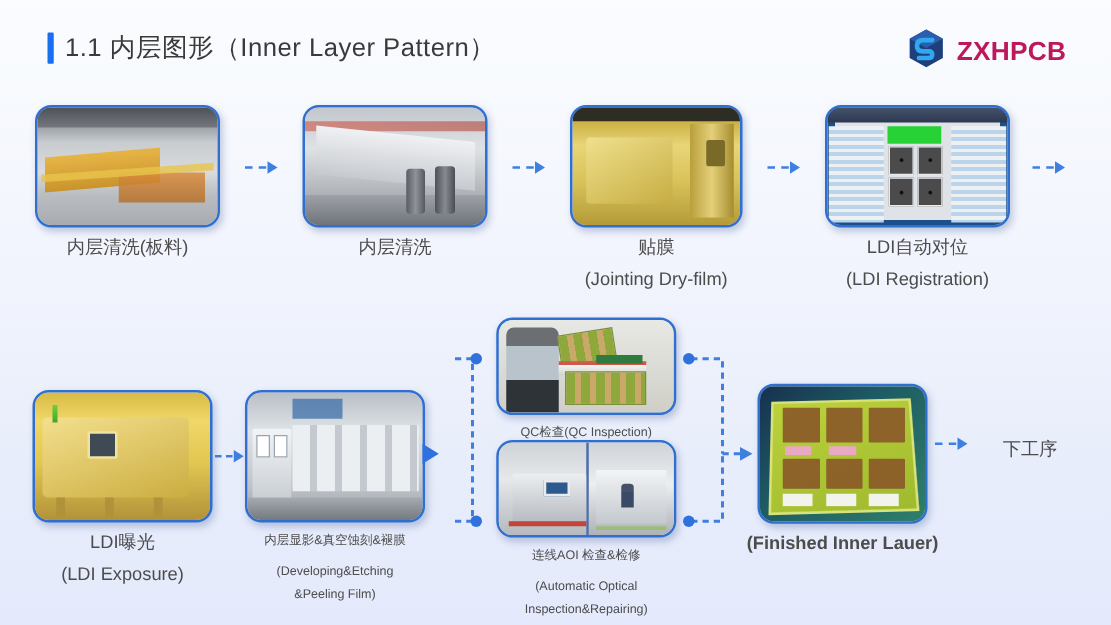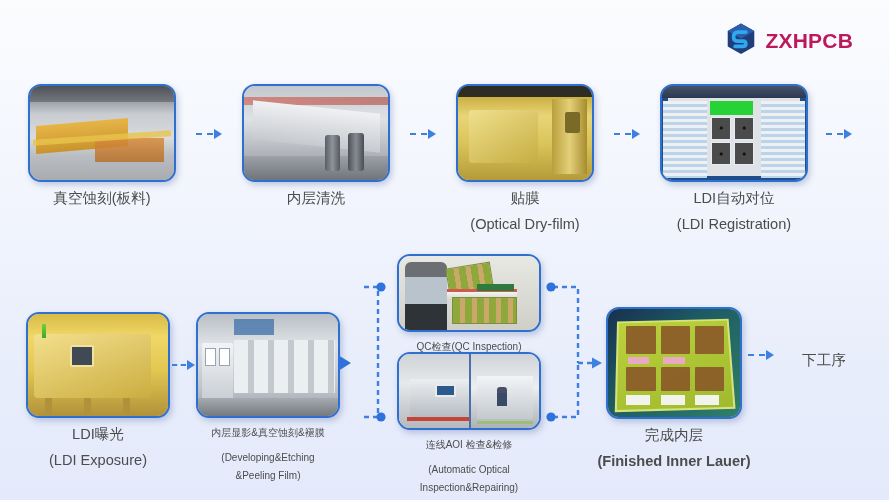--- a/index.html
+++ b/index.html
@@ -221,41 +221,45 @@
   .cap-sm { font-size: 10px; line-height: 18.5px; }
   .next-proc {
     position:absolute; text-align:center; color:#4c4c4c;
     font-size:14.6px; line-height:20px; white-space:pre-line;
   }
 </style>
 </head>
 <body>
 
 <div id="header">
+  <div id="title-wrap">
+    <div id="title-accent"></div>
+    <div id="page-title">1.1 内层图形（Inner Layer Pattern）</div>
+  </div>
   <div id="brand">
     <span>
       <svg width="34" height="34" viewBox="0 0 64 64">
         <path d="M32 3 L57 17 L57 46 L32 60 L7 46 L7 17 Z" fill="#1f3f7a"></path>
         <path d="M32 3 L57 17 L32 31 L7 17 Z" fill="#2b5fae"></path>
         <path d="M41 19 L27 19 Q18 19 18 28 Q18 36 27 36 L36 36 Q41 36 41 41 Q41 46 35 46 L21 46" fill="none" stroke="#2fa8ef" stroke-width="7" stroke-linecap="round"></path>
       </svg>
     </span>
     <span id="brand-name">ZXHPCB</span>
   </div>
 </div>
 
 <div class="node" style="left:28px; top:84px; width:148px;">
   <div class="thumb" style="width:148px;height:98px;">
     <div class="scene s-cut">
         <div class="r3"></div>
         <div class="r1"></div>
         <div class="r2"></div>
       </div>
   </div>
-  <div class="cap">真空蚀刻(板料)</div>
+  <div class="cap">内层清洗(板料)</div>
 </div>
 
 <div class="dash-arrow" style="left:196px; top:129px;">
   <div class="dl"></div>
     <div class="dh"></div>
 </div>
 
 <div class="node" style="left:242px; top:84px; width:148px;">
   <div class="thumb" style="width:148px;height:98px;">
     <div class="scene s-clean">
@@ -277,21 +281,21 @@
 <div class="node" style="left:456px; top:84px; width:138px;">
   <div class="thumb" style="width:138px;height:98px;">
     <div class="scene s-film">
         <div class="top"></div>
         <div class="door"></div>
         <div class="win"></div>
         <div class="mach"></div>
       </div>
   </div>
   <div class="cap">贴膜</div>
-  <div class="cap">(Optical Dry-film)</div>
+  <div class="cap">(Jointing Dry-film)</div>
 </div>
 
 <div class="dash-arrow" style="left:614px; top:129px;">
   <div class="dl"></div>
     <div class="dh"></div>
 </div>
 
 <div class="node" style="left:660px; top:84px; width:148px;">
   <div class="thumb" style="width:148px;height:98px;">
     <div class="scene s-ldi">
@@ -409,21 +413,20 @@
       <div class="pk" style="left:15%;top:44%;width:16%;height:7%"></div>
       <div class="pk" style="left:42%;top:44%;width:16%;height:7%"></div>
       <div class="cu" style="left:14%;top:54%;width:22%;height:22%"></div>
       <div class="cu" style="left:40%;top:54%;width:22%;height:22%"></div>
       <div class="cu" style="left:66%;top:54%;width:22%;height:22%"></div>
       <div class="wh" style="left:14%;top:80%;width:18%;height:9%"></div>
       <div class="wh" style="left:40%;top:80%;width:18%;height:9%"></div>
       <div class="wh" style="left:66%;top:80%;width:18%;height:9%"></div>
     </div>
   </div>
-  <div class="cap">完成内层</div>
   <div class="cap" style="width:200px;margin-left:-32px;font-weight:bold;">(Finished Inner Lauer)</div>
 </div>
 
 <div class="dash-arrow" style="left:748px; top:350px;">
   <div class="dl"></div>
     <div class="dh"></div>
 </div>
 
 <div class="next-proc" style="left:762px; top:330px; width:124px;">
   <div>下工序</div>

